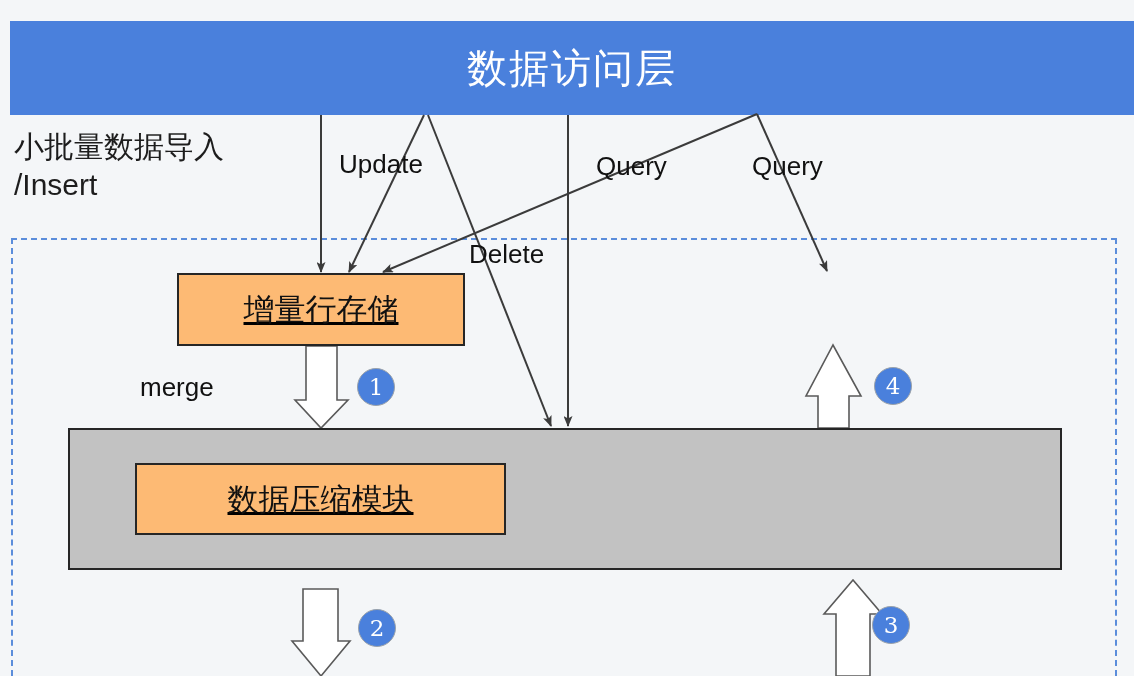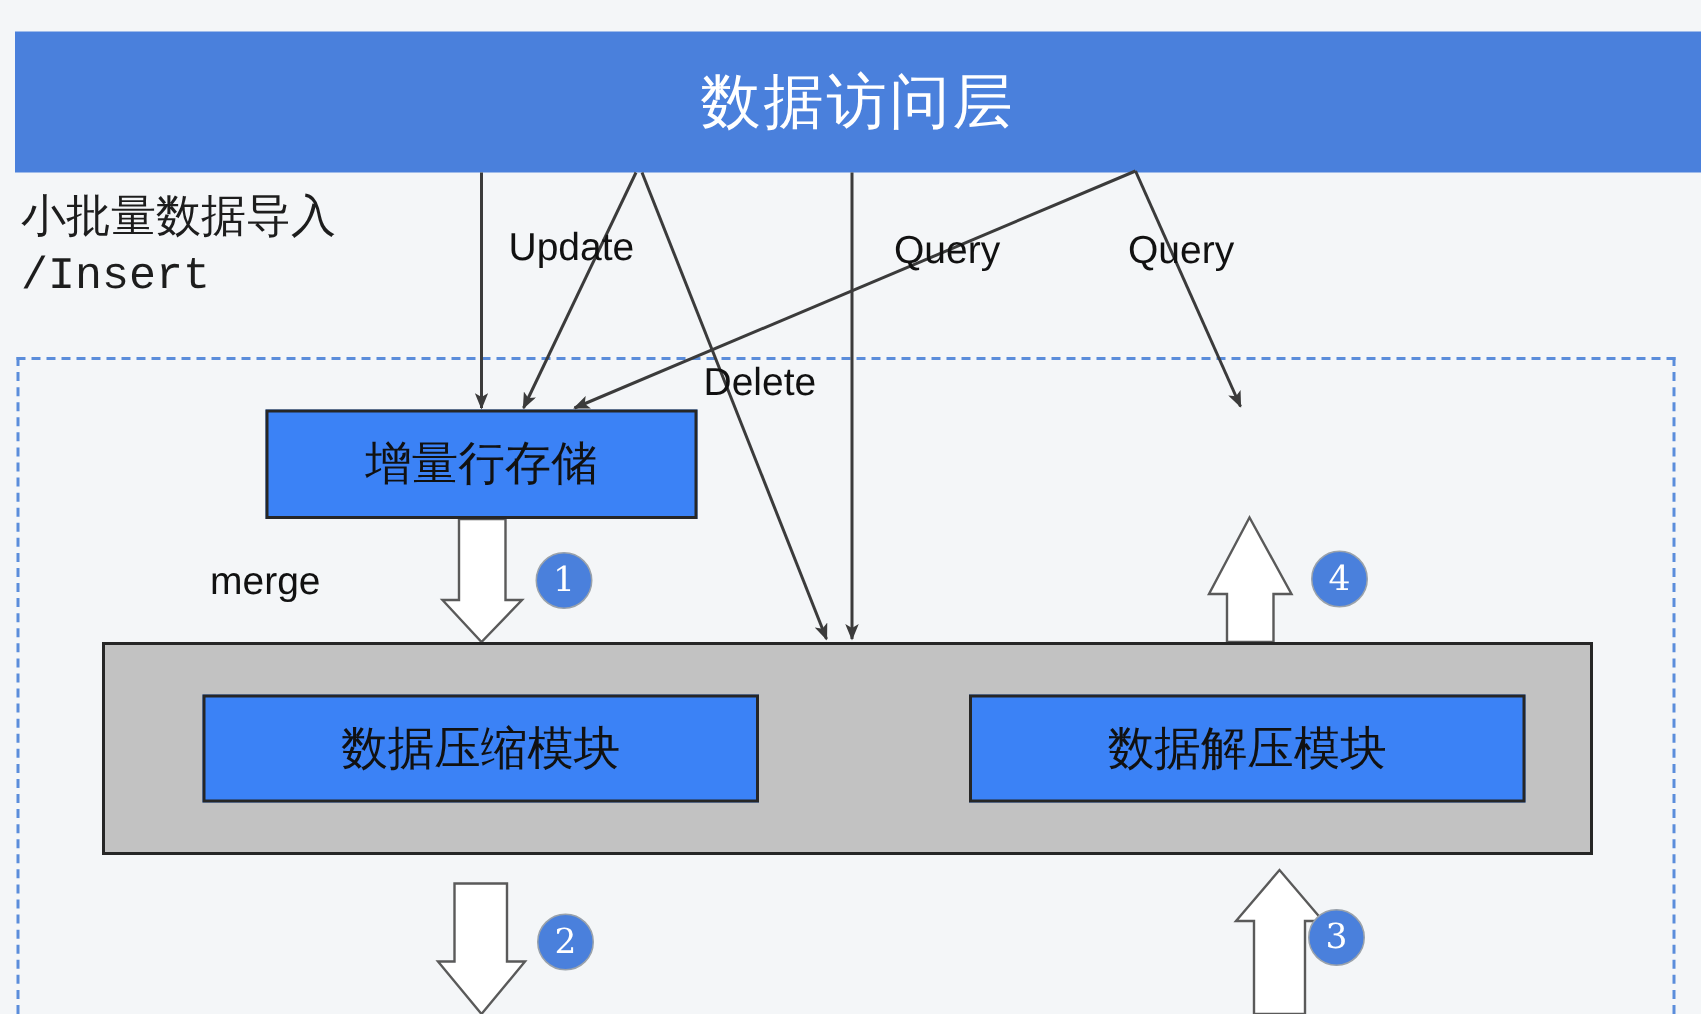--- a/index.html
+++ b/index.html
@@ -35,21 +35,21 @@
     font-size: 40px;
     letter-spacing: 2px;
     line-height: 1;
   }
   
   .left-caption {
     position: absolute;
     left: 14px;
     top: 128px;
     width: 300px;
-    font-family: Liberation Mono, monospace;
+    font-family: Liberation Sans, sans-serif;
     font-size: 30px;
     line-height: 1.28;
     color: #1d1d1d;
     white-space: pre-line;
   }
   
   .dashed-region {
     position: absolute;
     left: 11px;
     top: 238px;
@@ -61,21 +61,21 @@
   }
   
   .box {
     position: absolute;
     box-sizing: border-box;
     display: flex;
     align-items: center;
     justify-content: center;
     border: 2px solid #262626;
   }
-  .box-pink { background: #3b82f6; }
+  .box-pink { background: #fdba74; text-decoration: underline; }
   .box-gray { background: #c2c2c2; }
   .box-label {
     font-family: "DejaVu Serif", "Liberation Serif", serif;
     font-size: 31px;
     color: #111111;
     line-height: 1;
     white-space: nowrap;
   }
   
   #box-delta     { left:177px; top:273px; width:288px; height:73px; }
@@ -182,23 +182,20 @@
     <polygon class="block-arrow" points="818,428 818,396 806,396 833,345 861,396 849,396 849,428"></polygon>
   </svg>
 
   <div class="box box-gray" id="box-storage">
     <span class="box-label"></span>
   </div>
 
   <div class="box box-pink" id="box-compress">
     <span class="box-label">数据压缩模块</span>
   </div>
-  <div class="box box-pink" id="box-decompress">
-    <span class="box-label">数据解压模块</span>
-  </div>
 
   <div class="box box-pink" id="box-delta">
     <span class="box-label">增量行存储</span>
   </div>
 
   <div class="edge-label" id="lbl-update">Update</div>
   <div class="edge-label" id="lbl-delete">Delete</div>
   <div class="edge-label" id="lbl-query1">Query</div>
   <div class="edge-label" id="lbl-query2">Query</div>
   <div class="edge-label" id="lbl-merge">merge</div>

